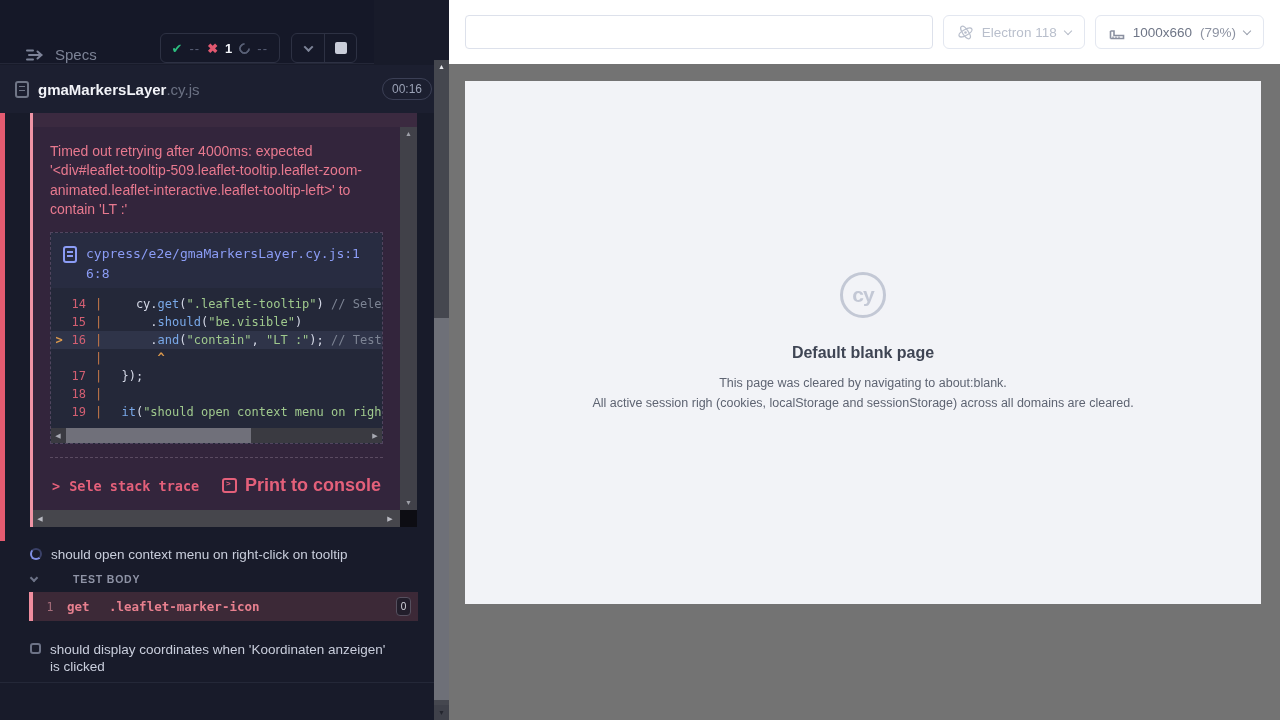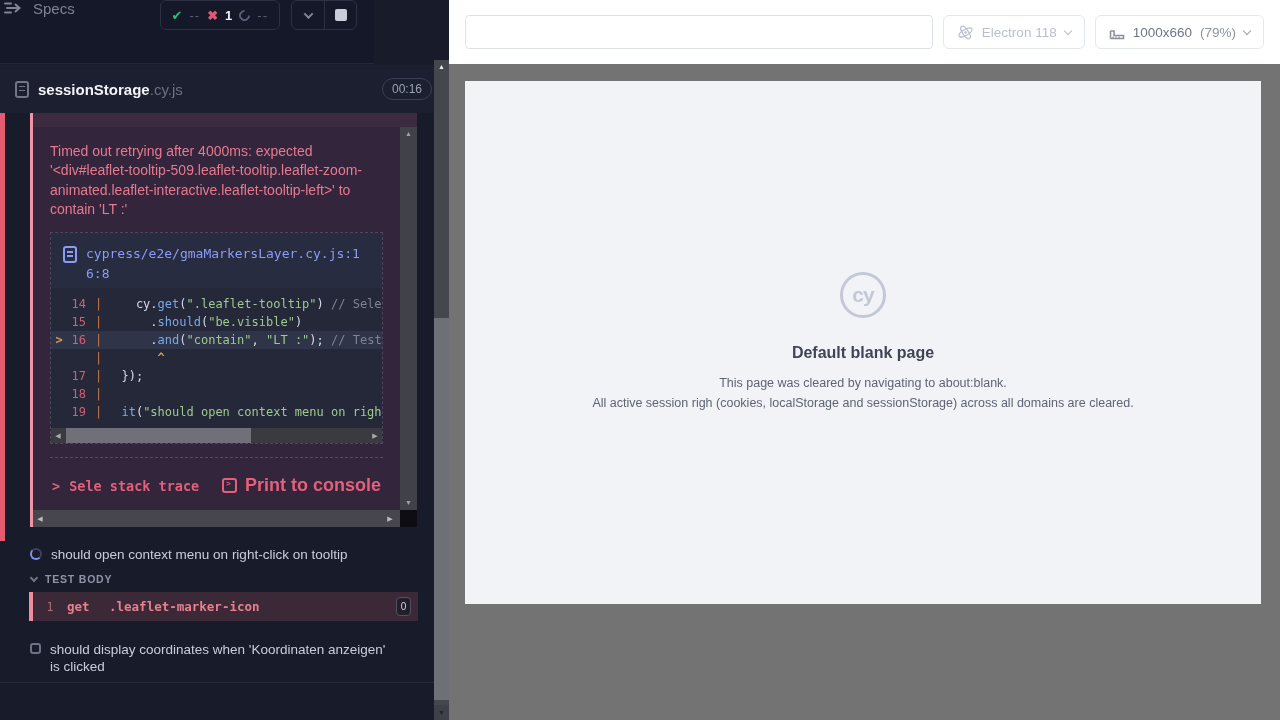--- a/index.html
+++ b/index.html
@@ -3,21 +3,21 @@
 <meta charset="utf-8">
 <style>
   * { margin:0; padding:0; box-sizing:border-box; }
   html,body { width:1280px; height:720px; overflow:hidden; background:#181b2a;
               font-family:"Liberation Sans", sans-serif; }
 
   
   .sidebar { position:absolute; left:0; top:0; width:449px; height:720px; background:#181b2a; }
 
   .sb-topbar { position:absolute; left:0; top:0; width:374px; height:64px; background:#151828;
-               border-bottom:1px solid #242738; display:flex; align-items:flex-start; padding:0 17px 0 3px; }
+               border-bottom:1px solid #242738; display:flex; align-items:flex-end; padding:0 17px 0 25px; }
   .sb-title { color:#7d8396; font-size:15px; margin-left:10px; }
   .sb-spacer { flex:1; }
   .stats-box { display:flex; align-items:center; gap:7px; height:30px; border:1px solid #2d3143;
                border-radius:6px; padding:0 11px; font-size:13px; }
   .stat-dim { color:#596076; letter-spacing:1px; }
   .stat-num { color:#f2f4f9; font-weight:bold; }
   .icon-pass { color:#2cbf7f; font-size:13px; }
   .icon-fail { color:#e25870; font-size:13px; font-weight:bold; }
   .pending-ring { width:11px; height:11px; border:2px solid #596076; border-radius:50%;
                   border-top-color:transparent; display:inline-block; transform:rotate(45deg); }
@@ -88,21 +88,21 @@
 
   
   .test-row { position:absolute; left:30px; display:flex; gap:9px; align-items:flex-start; cursor:pointer; }
   .test-title { color:#c9cedc; font-size:13.5px; line-height:17px; width:350px; }
   .spinner-icon { width:12px; height:12px; border-radius:50%; border:2px solid #3a4168;
                   border-bottom-color:#8090e6; border-left-color:#8090e6; flex:none; margin-top:2px; }
   .box-icon { width:11px; height:11px; border:2px solid #6d7387; border-radius:3px; flex:none; margin-top:2px; }
   .testbody-row { position:absolute; left:31px; top:573px; display:flex; gap:8px; align-items:center; cursor:pointer; }
   .chev-sm { width:6px; height:6px; border-left:2px solid #6d7387; border-bottom:2px solid #6d7387;
              transform:rotate(-45deg); display:inline-block; margin-top:-3px; }
-  .testbody-label { color:#8f94a6; font-size:10.5px; font-weight:bold; letter-spacing:0.8px; }
+  .testbody-label { color:#8f94a6; font-size:10.5px; font-weight:bold; letter-spacing:0.8px;margin-left:28px; }
   .command-row { position:absolute; left:29px; top:592px; width:389px; height:29px; background:#3c2937;
                  border-left:4px solid #ef8d9e; display:flex; align-items:center; cursor:pointer;
                  font-family:"DejaVu Sans Mono", monospace; }
   .cmd-num { color:#a86f7c; font-size:11.5px; width:34px; text-align:center; flex:none; }
   .cmd-method { color:#e8808f; font-size:12.5px; font-weight:bold; width:42px; flex:none; }
   .cmd-msg { color:#e8808f; font-size:12.5px; font-weight:bold; flex:1; }
   .cmd-badge { width:15px; height:19px; background:#221e2b; border:1px solid #56505f; border-radius:4px;
                color:#d6d7de; font-size:10px; display:flex; align-items:center; justify-content:center;
                margin-right:7px; flex:none; font-family:"Liberation Sans", sans-serif; }
   .list-divider { position:absolute; left:0; width:434px; border-top:1px solid #242838; }
@@ -168,21 +168,21 @@
           <span class="chev"></span>
         </span>
       <span class="ctrl">
           <span class="stop-square"></span>
         </span>
     </div>
   </div>
 
   <div class="spec-row">
     <span class="doc-icon"></span>
-    <span class="spec-name"><b>sessionStorage</b><span class="spec-ext">.cy.js</span></span>
+    <span class="spec-name"><b>gmaMarkersLayer</b><span class="spec-ext">.cy.js</span></span>
     <span class="timer-badge">00:16</span>
   </div>
 
   <div class="fail-bar"></div>
 
   <div class="error-wrap">
     <div class="error-topstrip"></div>
     <div class="error-content">
       <div class="error-msg">Timed out retrying after 4000ms: expected '&lt;div#leaflet-tooltip-509.leaflet-tooltip.leaflet-zoom-animated.leaflet-interactive.leaflet-tooltip-left&gt;' to contain 'LT :'</div>
 

